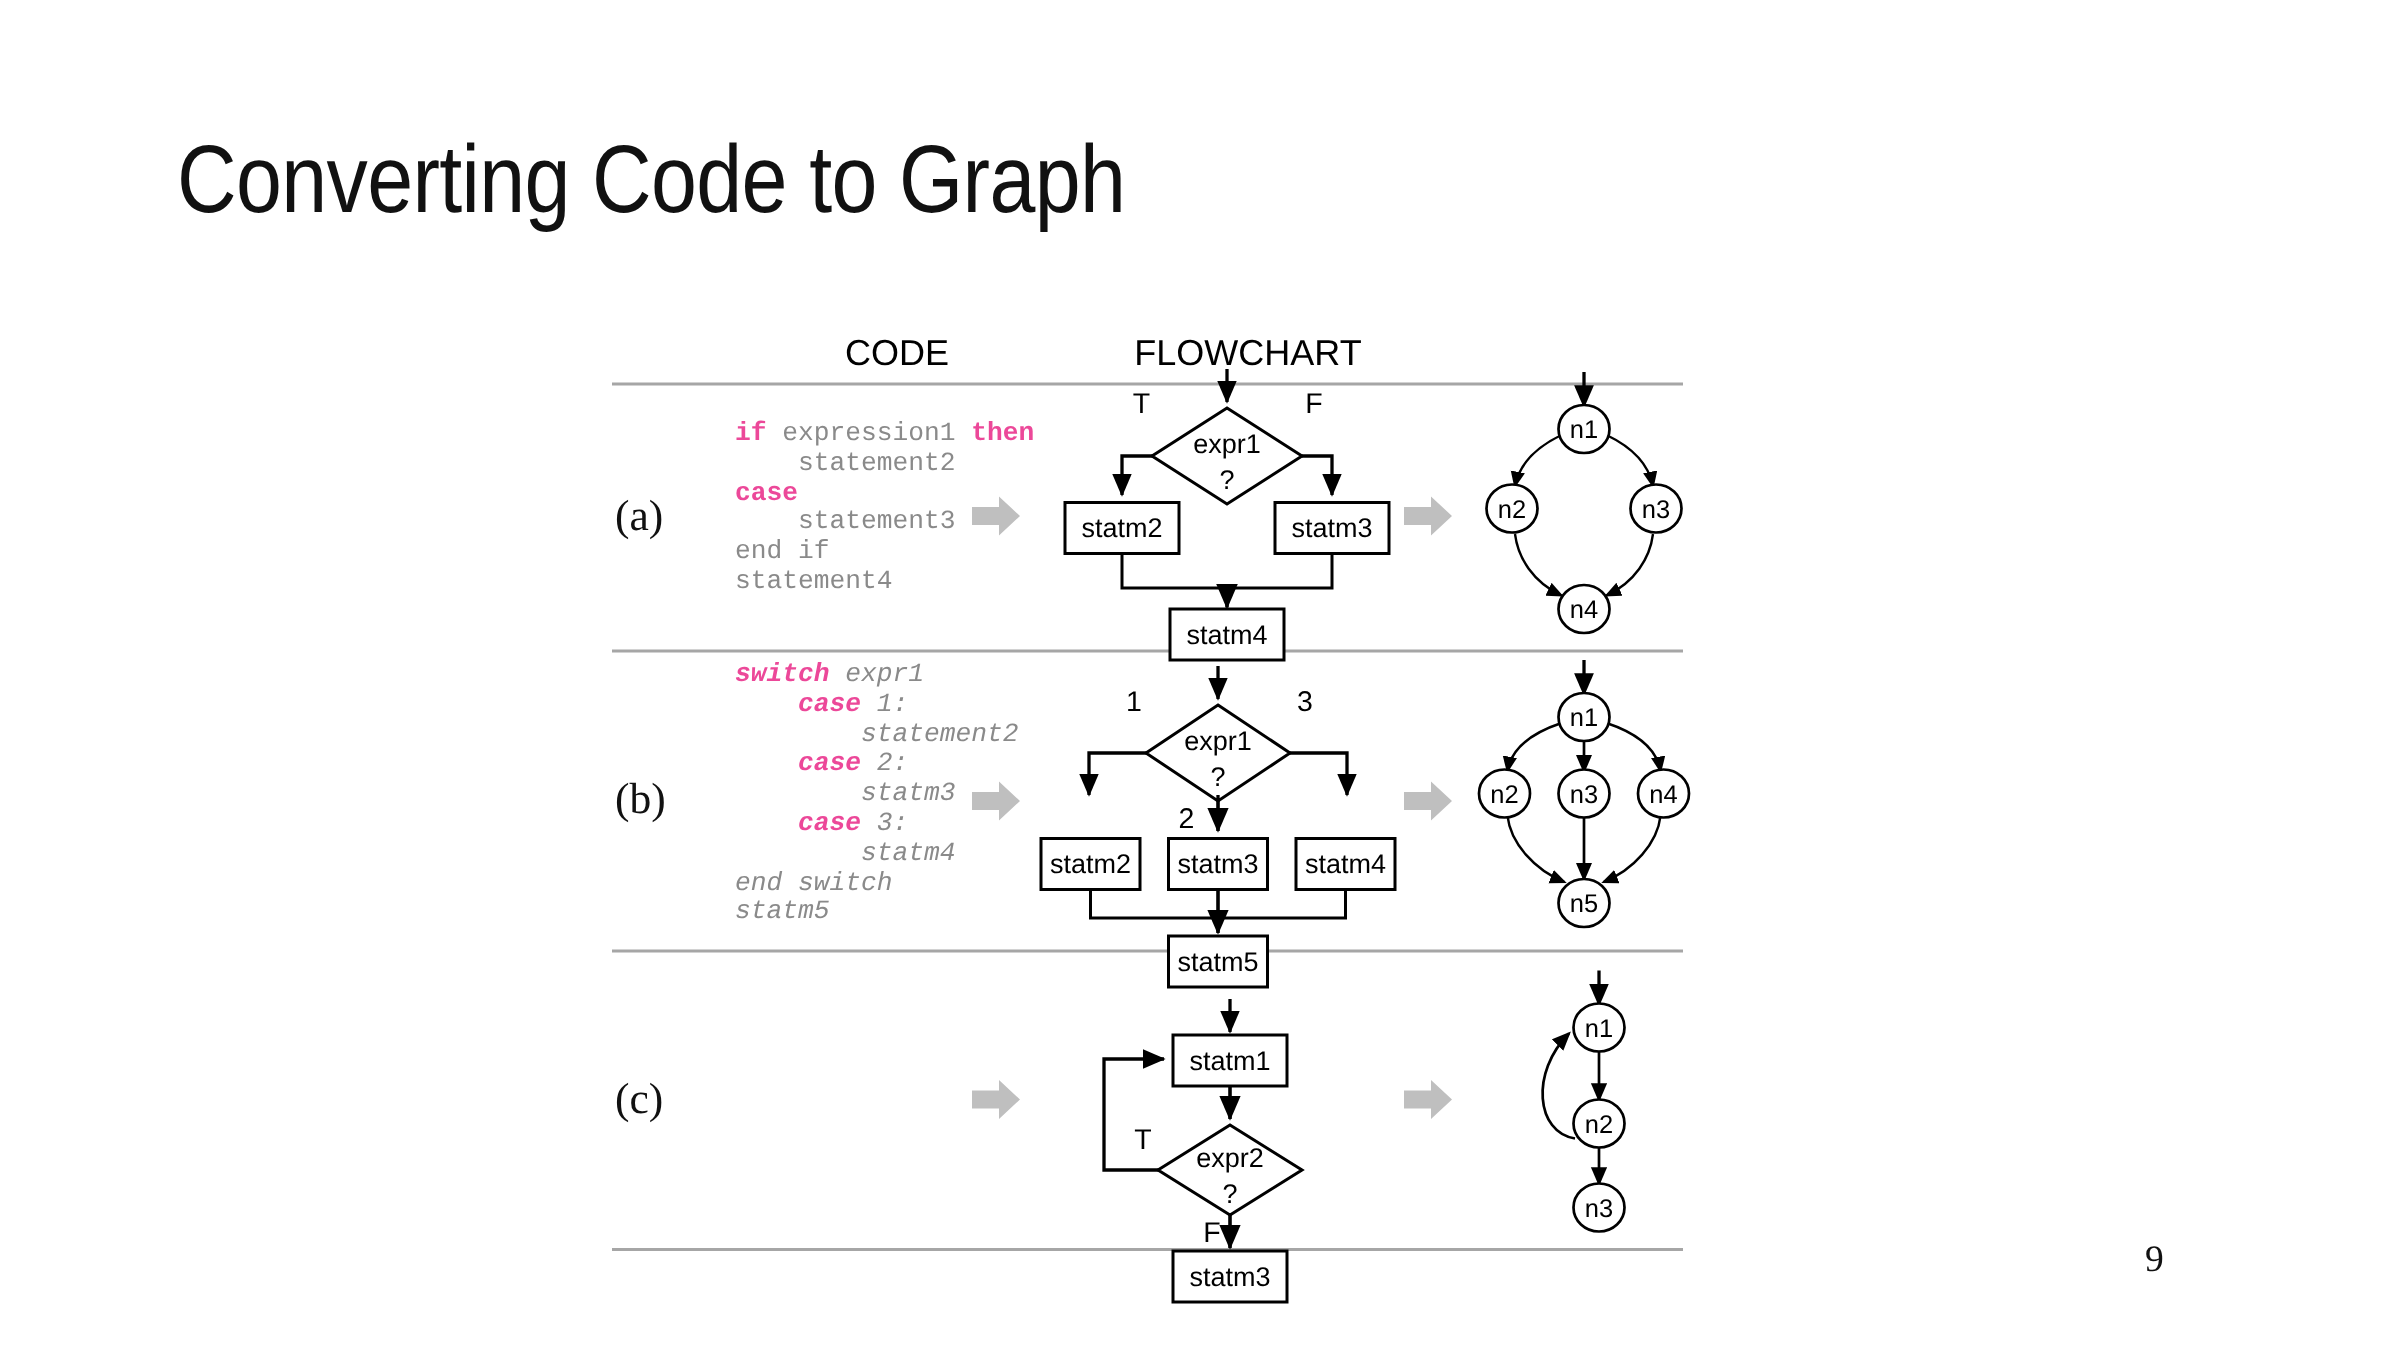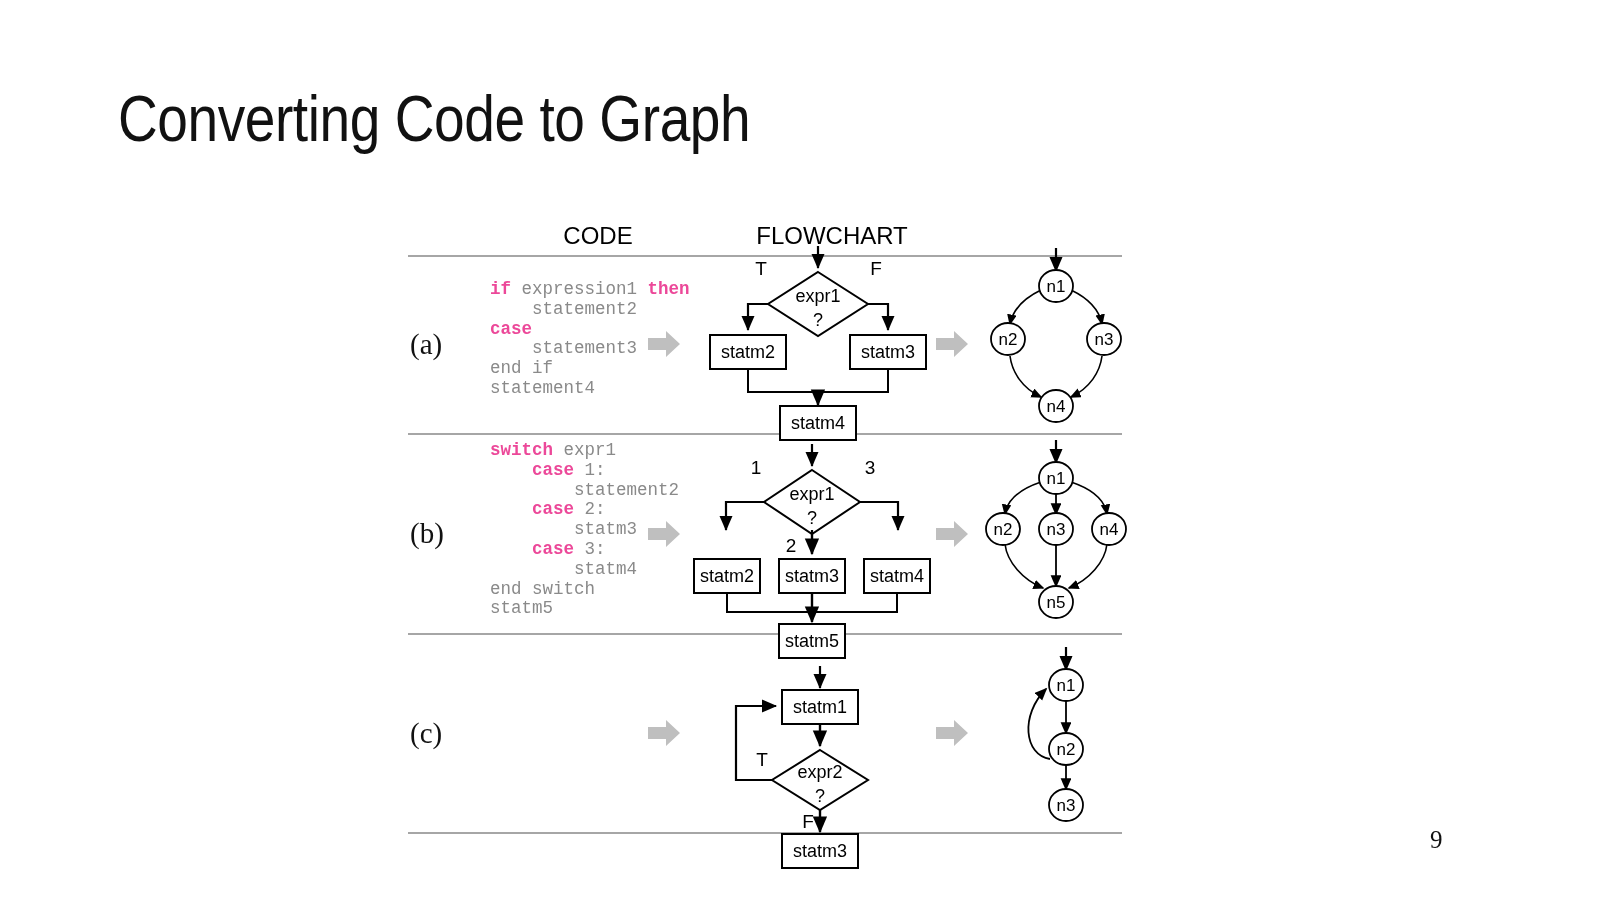--- a/index.html
+++ b/index.html
@@ -217,21 +217,21 @@
       <text class="nodelbl" x="22" y="99" text-anchor="middle">n2</text>
       <ellipse cx="118" cy="93" rx="17" ry="16" fill="#fff" stroke="#000" stroke-width="1.8"></ellipse>
       <text class="nodelbl" x="118" y="99" text-anchor="middle">n3</text>
       <ellipse cx="70" cy="160" rx="17" ry="16" fill="#fff" stroke="#000" stroke-width="1.8"></ellipse>
       <text class="nodelbl" x="70" y="166" text-anchor="middle">n4</text>
     </svg>
   </div>
 
   <div class="row-letter" style="left:2px; top:295px;">(b)</div>
 
-  <div class="code-block" style="left:82px; top:219px;"><span class="kw">switch</span><span> expr1</span>
+  <div class="code-block" style="left:82px; top:219px;font-style:italic;"><span class="kw">switch</span><span> expr1</span>
 <span>    </span><span class="kw">case</span><span> 1:</span>
 <span>        statement2</span>
 <span>    </span><span class="kw">case</span><span> 2:</span>
 <span>        statm3</span>
 <span>    </span><span class="kw">case</span><span> 3:</span>
 <span>        statm4</span>
 <span>end switch</span>
 <span>statm5</span></div>
 
   <div class="gray-arrow" style="left:240px; top:298px;">

